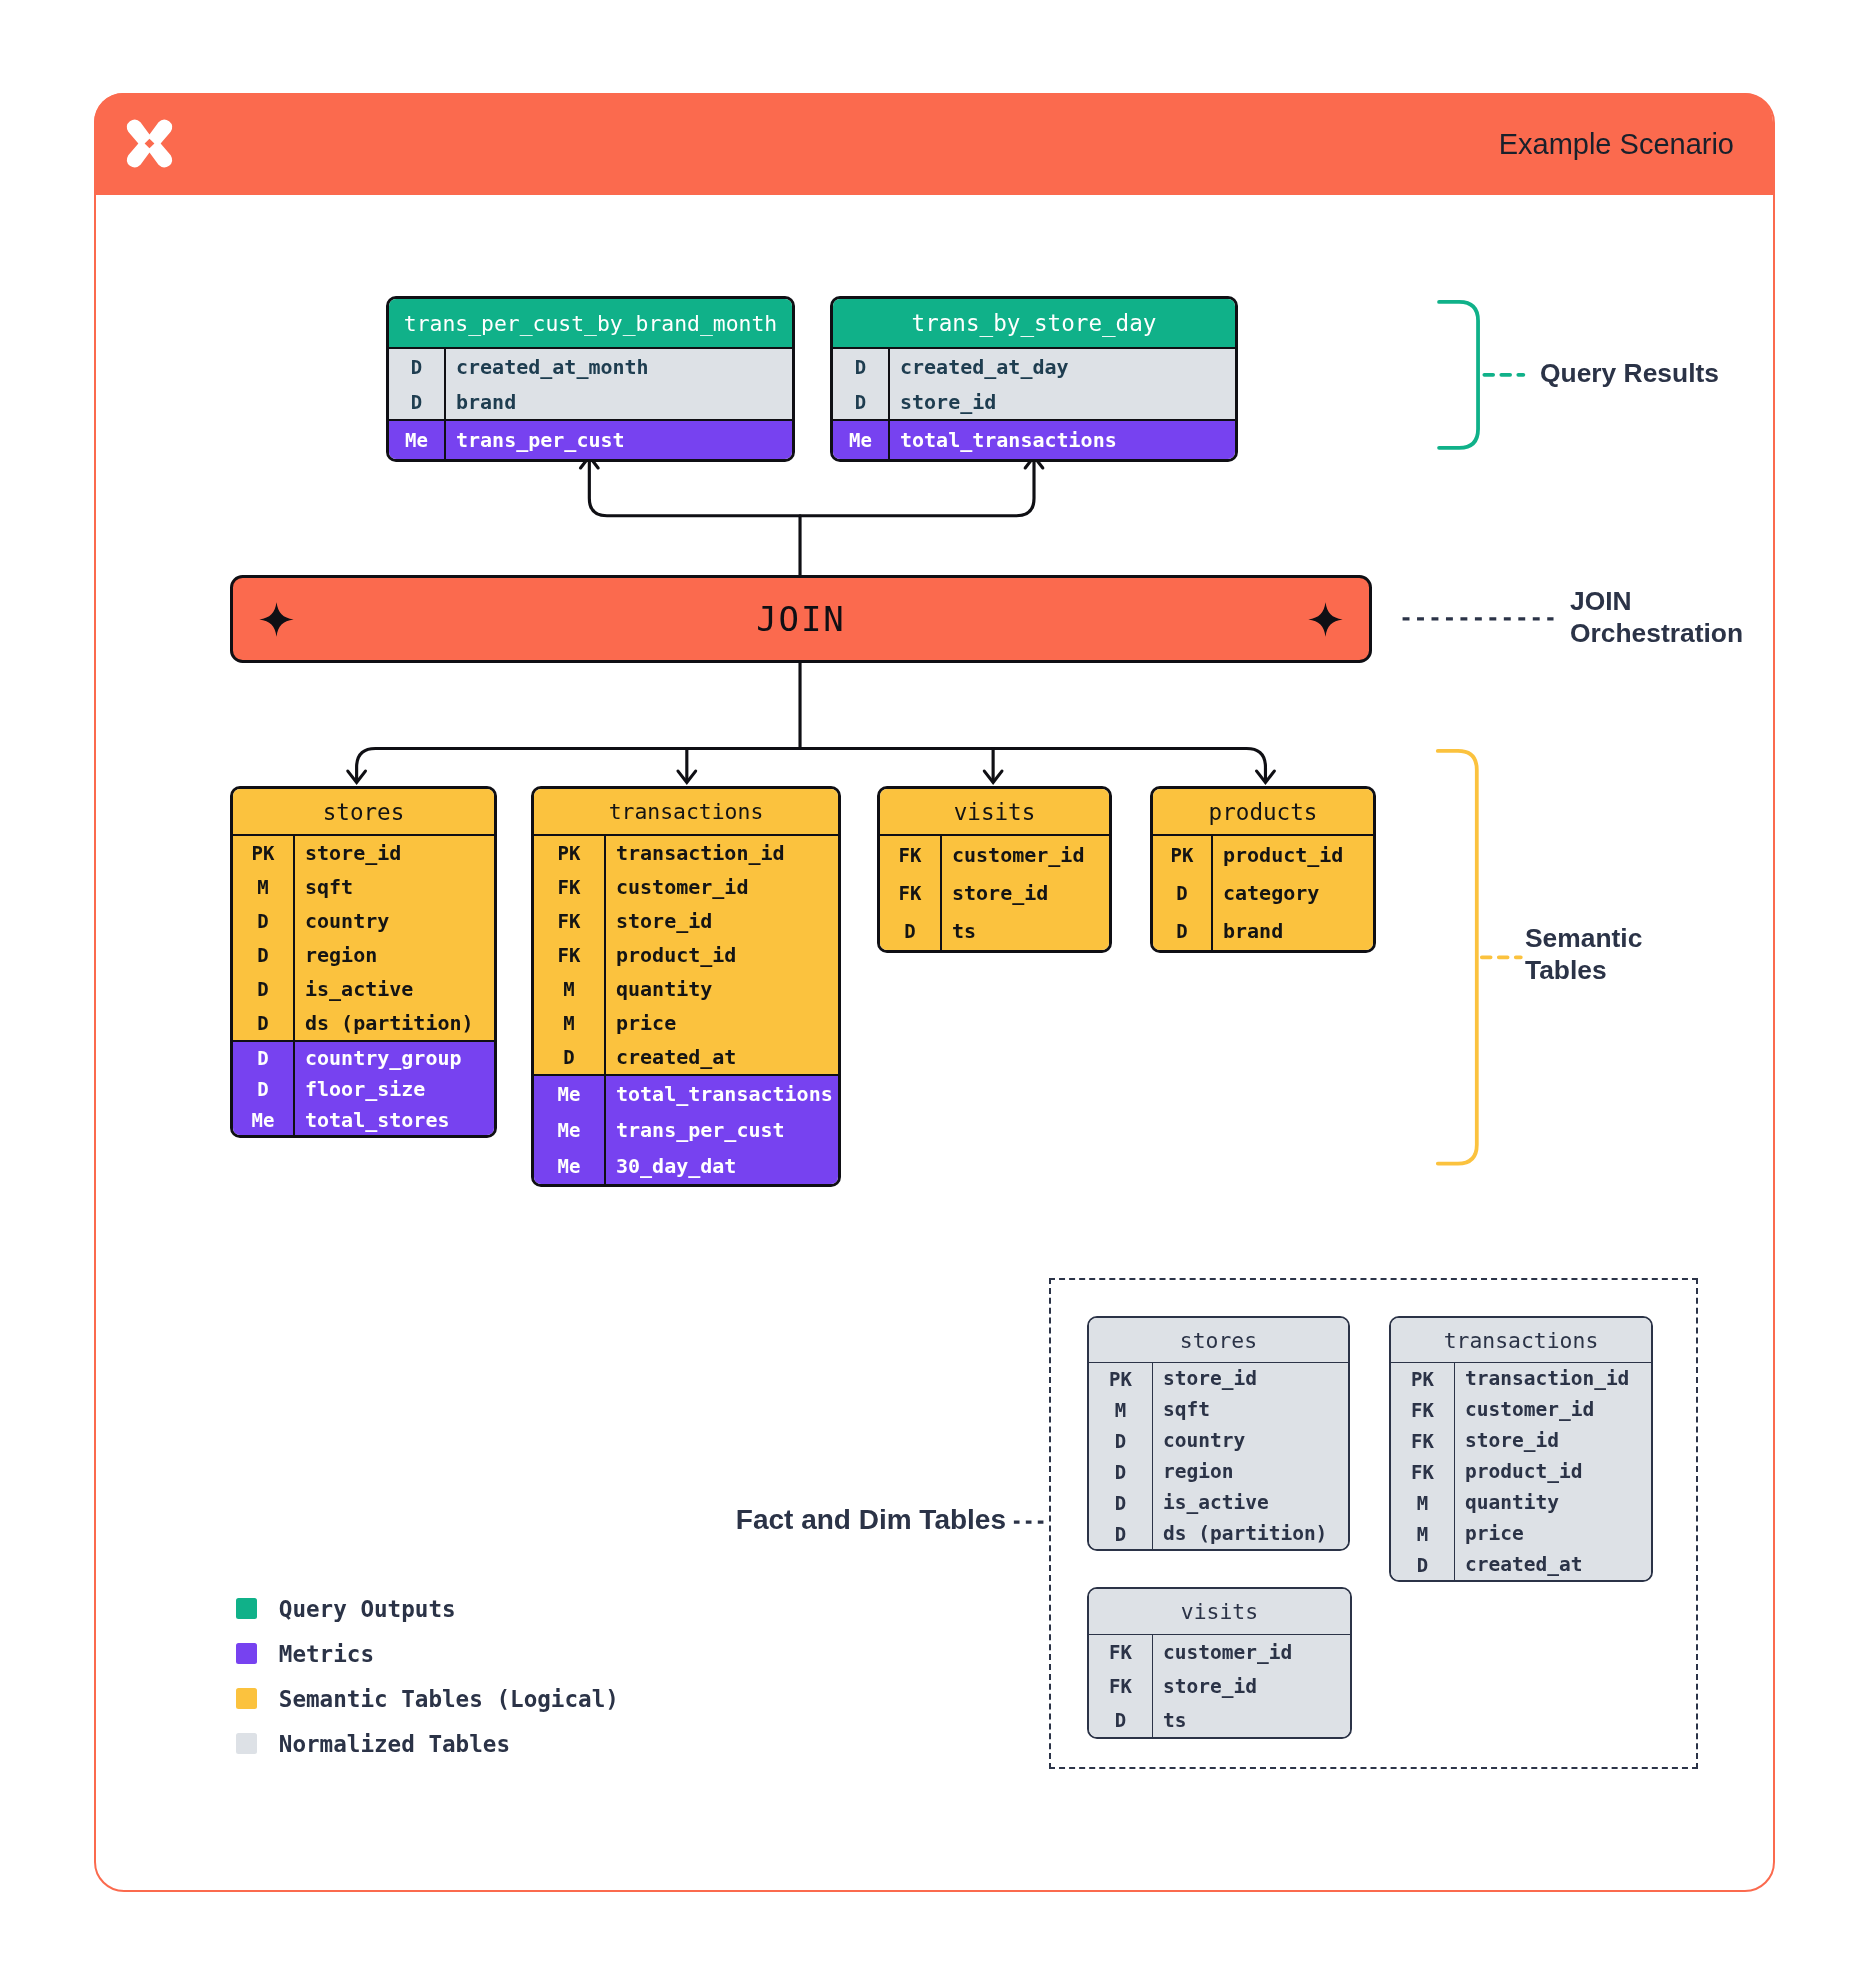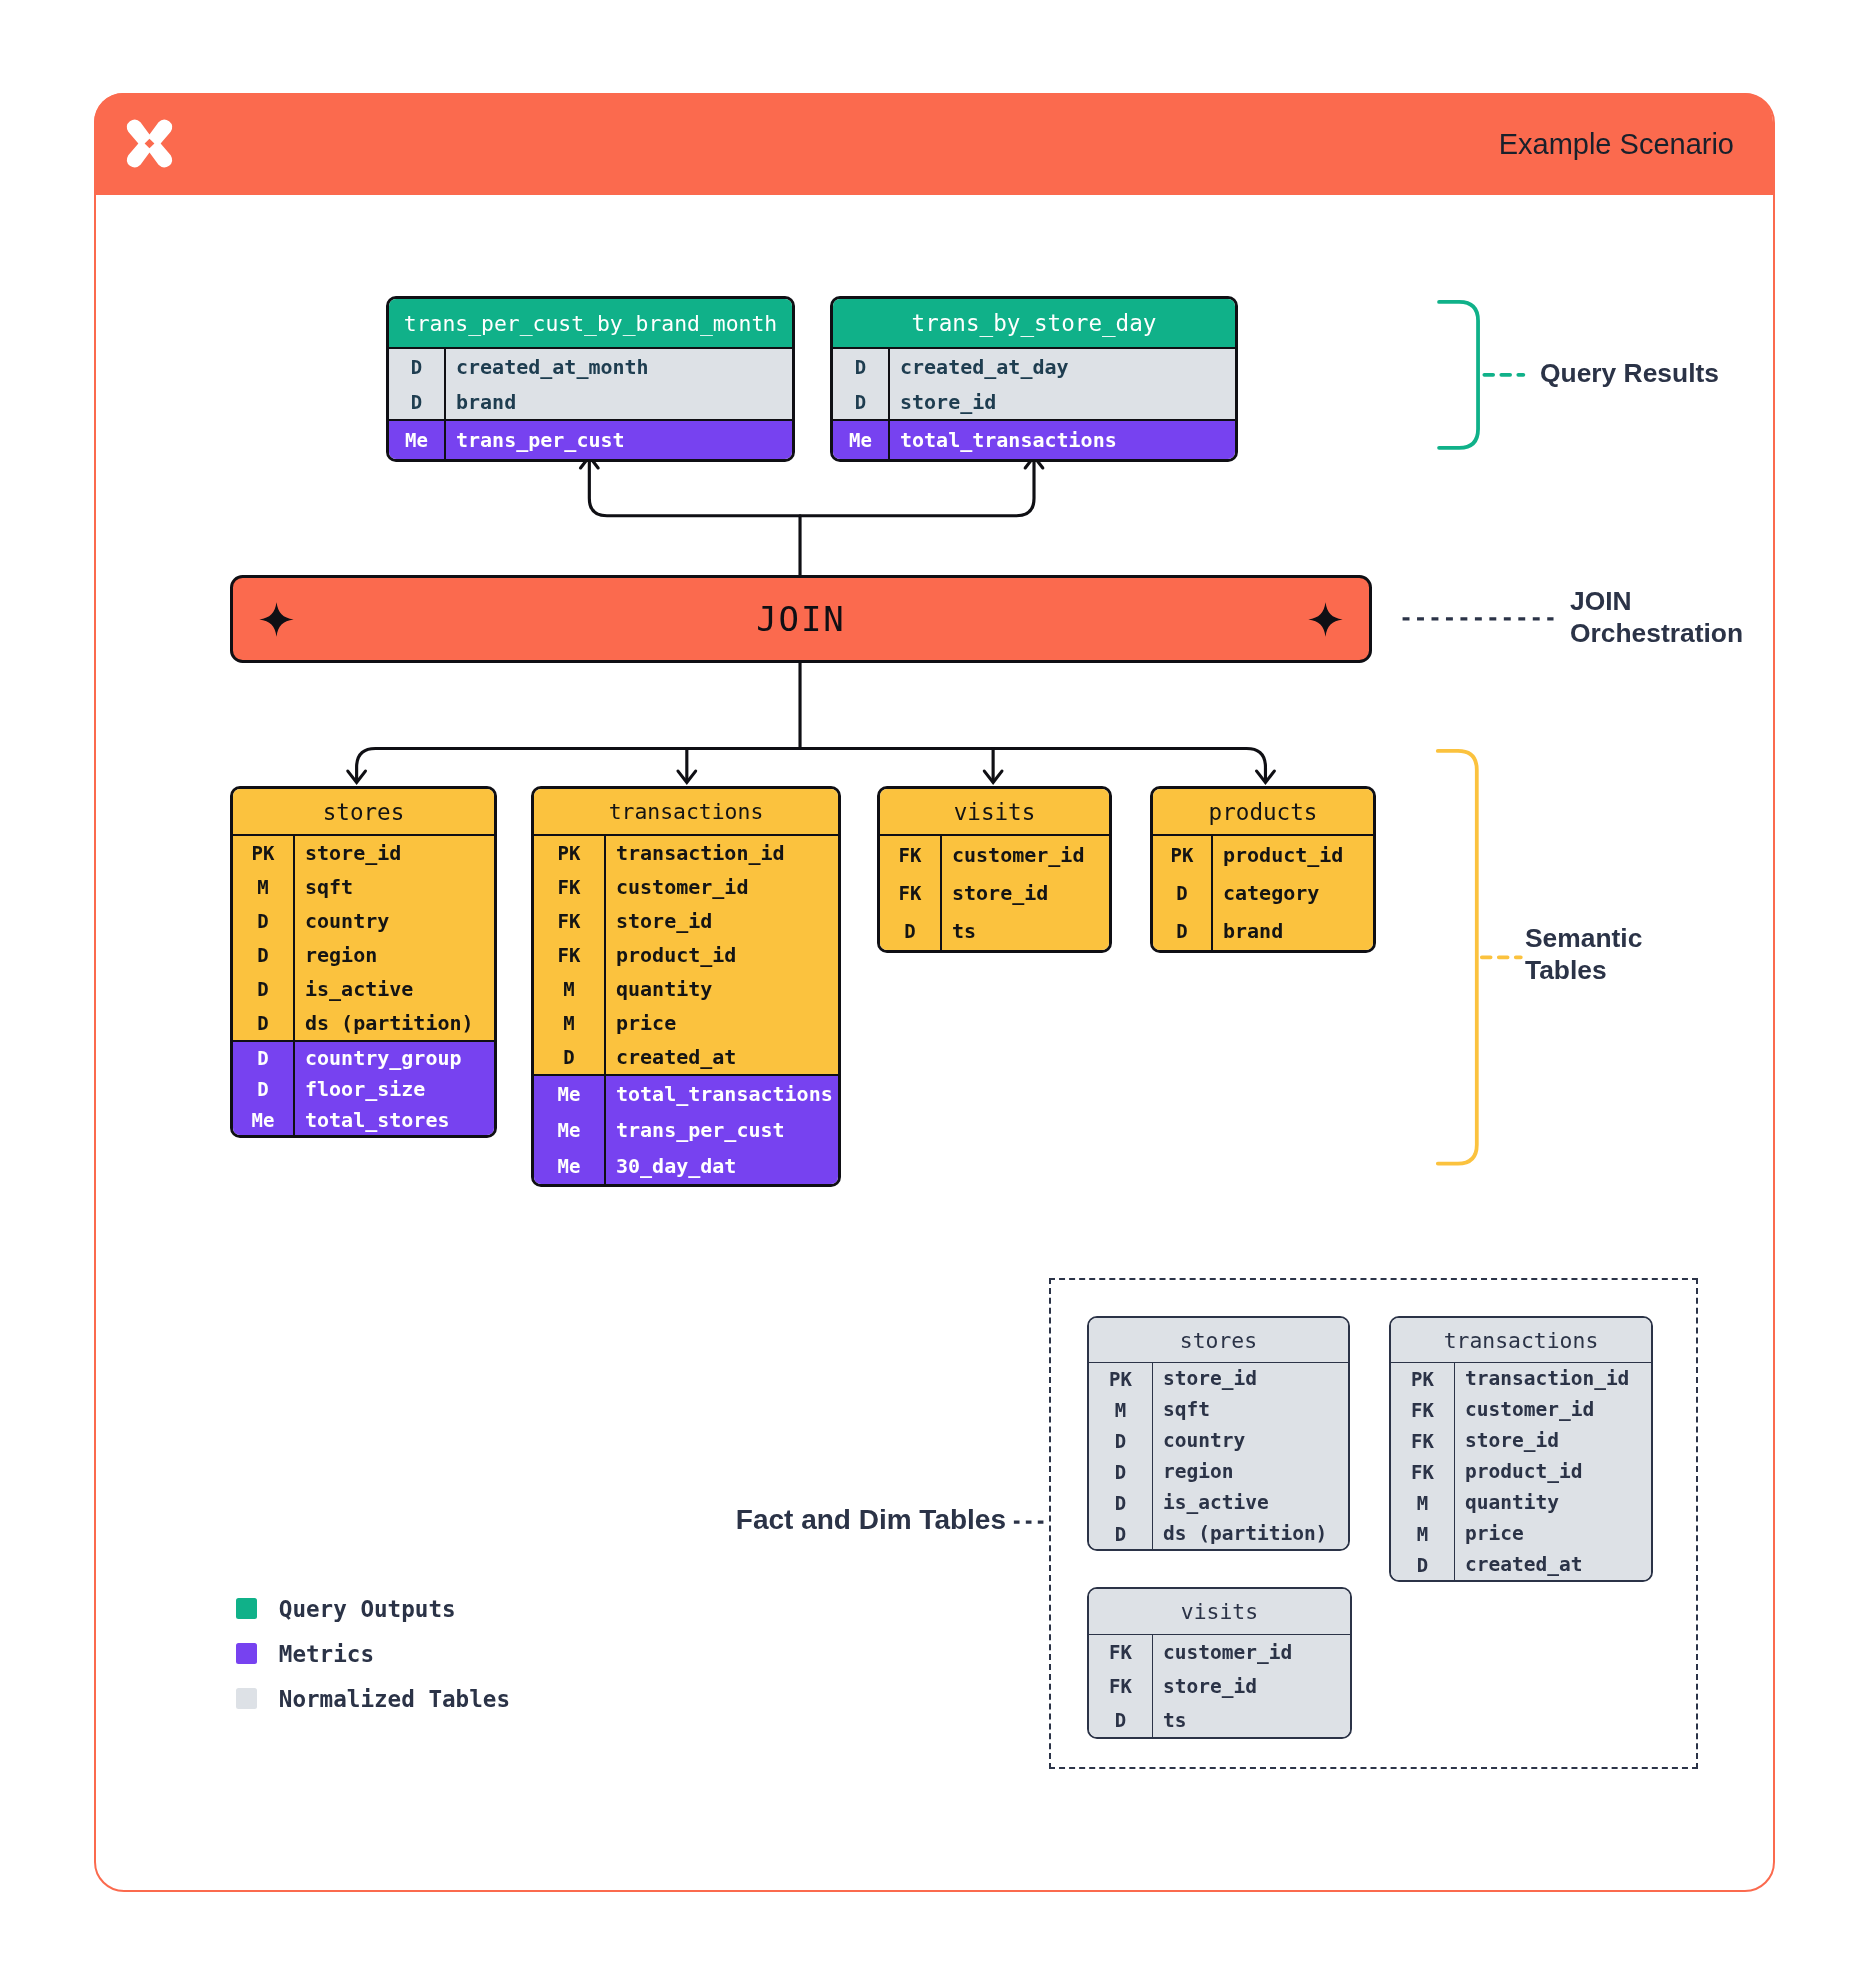--- a/index.html
+++ b/index.html
@@ -373,17 +373,21 @@
 <div class="legend">
     <div class="li">
       <span class="sw" style="background: rgb(16, 177, 137);"></span>
       <span class="lt">Query Outputs</span>
     </div>
     <div class="li">
       <span class="sw" style="background: rgb(119, 66, 240);"></span>
       <span class="lt">Metrics</span>
     </div>
     <div class="li">
+      <span class="sw" style="background: rgb(251, 194, 62);"></span>
+      <span class="lt">Semantic Tables (Logical)</span>
+    </div>
+    <div class="li">
       <span class="sw" style="background: rgb(221, 225, 230);"></span>
       <span class="lt">Normalized Tables</span>
     </div>
   </div>
 
 
 </body></html>

